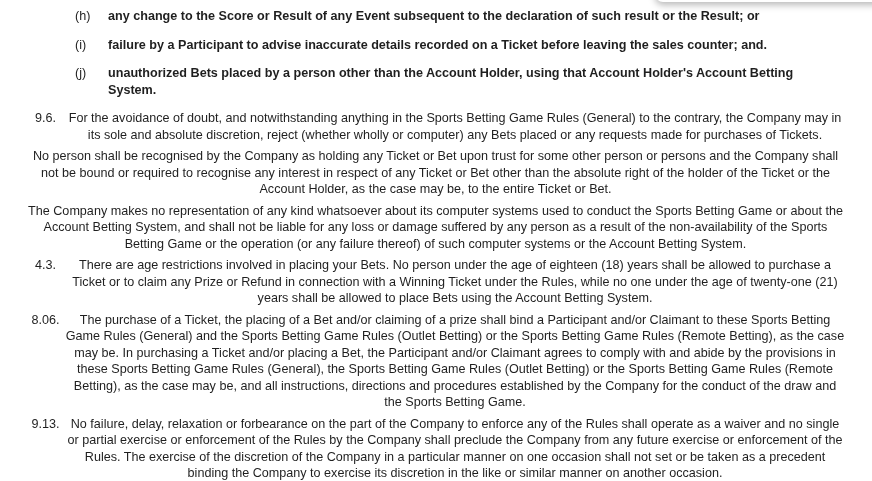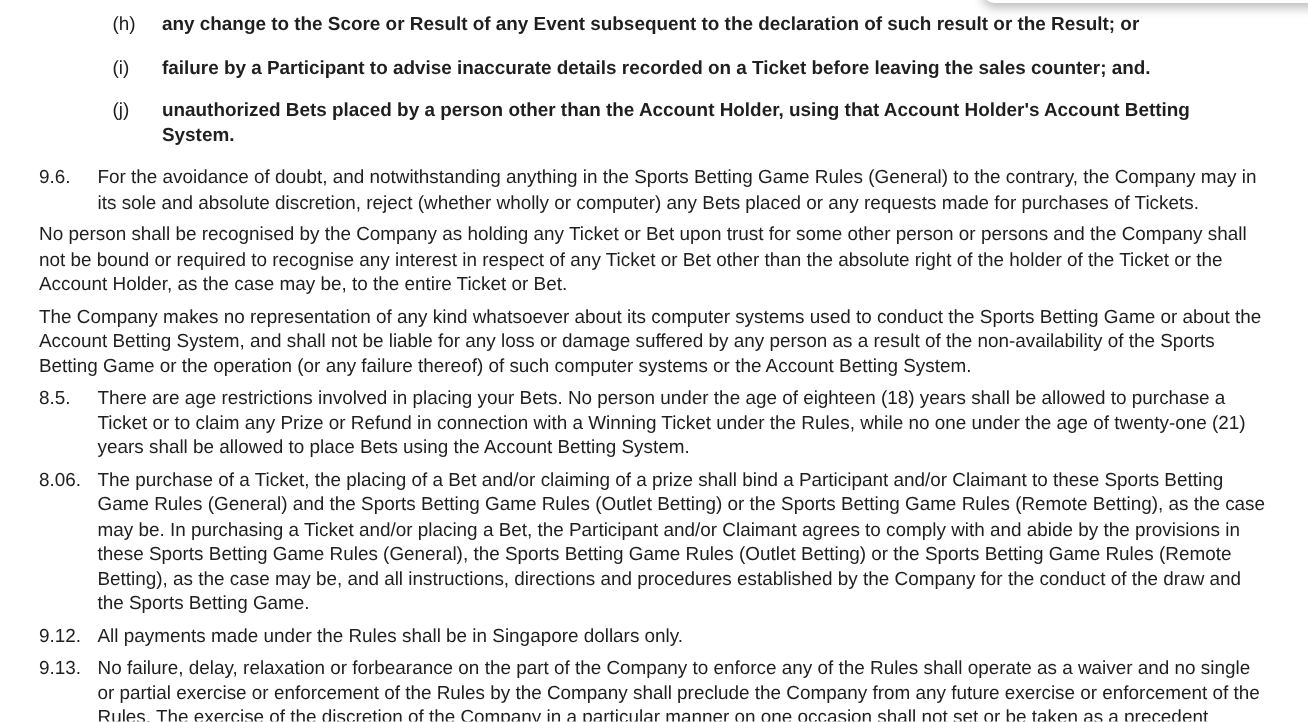--- a/index.html
+++ b/index.html
@@ -46,20 +46,21 @@
   }
   .si-text { flex: 1; font-weight: bold; }
   .clauses {
     padding-left: 26px;
     padding-right: 27px;
   }
   .clause {
     display: flex;
     margin-bottom: 5px;
     position: relative;
+    text-align: center;
   }
   .c-num {
     flex: none;
     width: 39px;
   }
   .c-text { flex: 1; }
   .highlight-box {
     position: absolute;
     left: -9px;
     top: -8px;
@@ -101,33 +102,29 @@
 
   <div class="clause">
     <span class="c-text">No person shall be recognised by the Company as holding any Ticket or Bet upon trust for some other person or persons and the Company shall not be bound or required to recognise any interest in respect of any Ticket or Bet other than the absolute right of the holder of the Ticket or the Account Holder, as the case may be, to the entire Ticket or Bet.</span>
   </div>
 
   <div class="clause">
     <span class="c-text">The Company makes no representation of any kind whatsoever about its computer systems used to conduct the Sports Betting Game or about the Account Betting System, and shall not be liable for any loss or damage suffered by any person as a result of the non-availability of the Sports Betting Game or the operation (or any failure thereof) of such computer systems or the Account Betting System.</span>
   </div>
 
   <div class="clause">
-    <span class="c-num">8.5.</span>
+    <span class="c-num">4.3.</span>
     <span class="c-text">There are age restrictions involved in placing your Bets. No person under the age of eighteen (18) years shall be allowed to purchase a Ticket or to claim any Prize or Refund in connection with a Winning Ticket under the Rules, while no one under the age of twenty-one (21) years shall be allowed to place Bets using the Account Betting System.</span>
   </div>
 
   <div class="clause">
     <span class="c-num">8.06.</span>
     <span class="c-text">The purchase of a Ticket, the placing of a Bet and/or claiming of a prize shall bind a Participant and/or Claimant to these Sports Betting Game Rules (General) and the Sports Betting Game Rules (Outlet Betting) or the Sports Betting Game Rules (Remote Betting), as the case may be. In purchasing a Ticket and/or placing a Bet, the Participant and/or Claimant agrees to comply with and abide by the provisions in these Sports Betting Game Rules (General), the Sports Betting Game Rules (Outlet Betting) or the Sports Betting Game Rules (Remote Betting), as the case may be, and all instructions, directions and procedures established by the Company for the conduct of the draw and the Sports Betting Game.</span>
   </div>
 
 
-  <div class="clause">
-    <span class="c-num">9.12.</span>
-    <span class="c-text">All payments made under the Rules shall be in Singapore dollars only.</span>
-  </div>
 
   <div class="clause">
     <span class="c-num">9.13.</span>
     <span class="c-text">No failure, delay, relaxation or forbearance on the part of the Company to enforce any of the Rules shall operate as a waiver and no single or partial exercise or enforcement of the Rules by the Company shall preclude the Company from any future exercise or enforcement of the Rules. The exercise of the discretion of the Company in a particular manner on one occasion shall not set or be taken as a precedent binding the Company to exercise its discretion in the like or similar manner on another occasion.</span>
   </div>
 </div>
 </div>
 
 </body></html>

